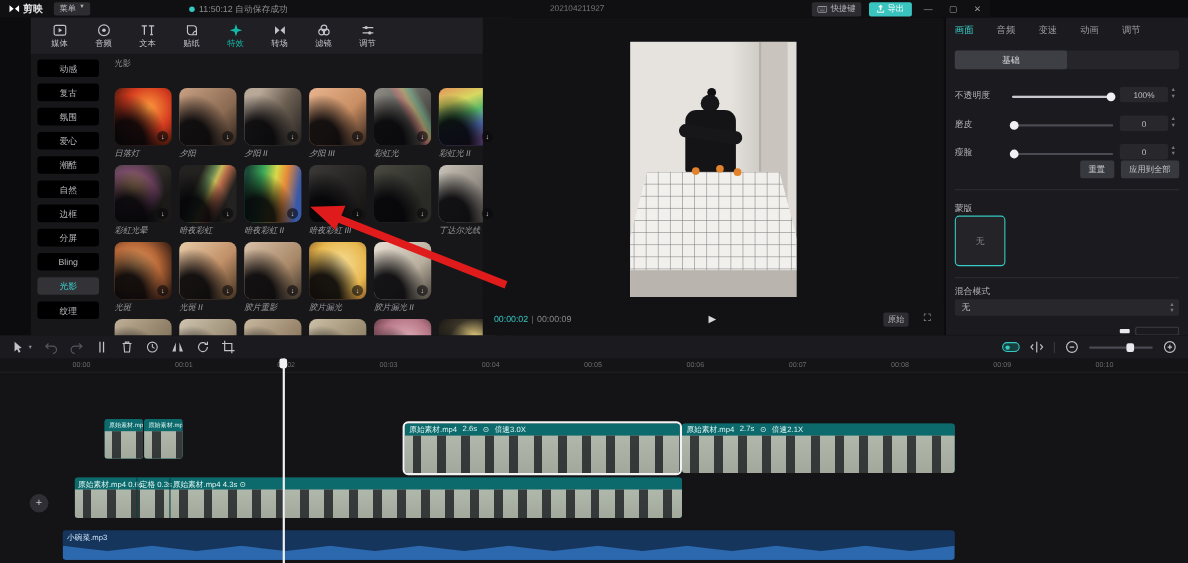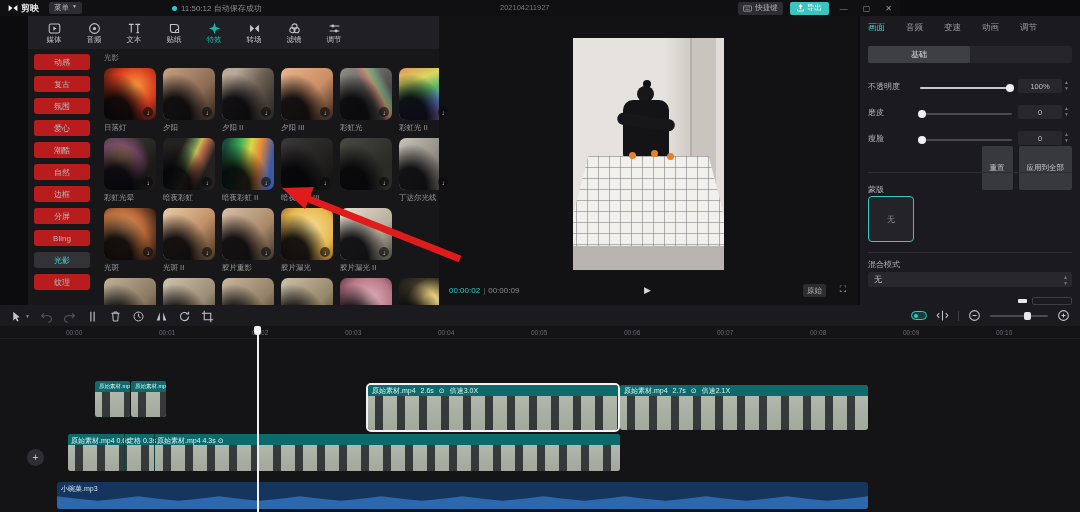--- a/index.html
+++ b/index.html
@@ -27,26 +27,26 @@
   
   #media-tabs{position:absolute;left:0;top:0;width:437px;height:33px;background:#1f1f24;display:flex;align-items:center;padding-left:6px;}
   .mtab{width:40px;display:flex;flex-direction:column;align-items:center;gap:1px;color:#c2c2c8;}
   .mtab .mi{width:13px;height:13px;}
   .mtab .mi svg{width:13px;height:13px;stroke-width:1.3;}
   .mtab .ml{font-size:7.5px;}
   .mtab.active{color:#14b8a6;}
 
   
   #category-list{position:absolute;left:6px;top:38px;width:56px;}
-  .cat{height:16px;margin-bottom:6px;background:#b91c1c;border-radius:3px;display:flex;align-items:center;justify-content:center;font-size:8px;color:#b8b8be;}
+  .cat{height:16px;margin-bottom:6px;background:#000000;border-radius:3px;display:flex;align-items:center;justify-content:center;font-size:8px;color:#b8b8be;}
   .cat.active{color:#3ad6cf;background:#323237;}
 
   
   #fx-section{position:absolute;left:76px;top:37px;font-size:7.5px;color:#8a8a90;}
-  #fx-grid{position:absolute;left:76px;top:52px;width:356px;height:243px;overflow:hidden;}
+  #fx-grid{position:absolute;left:76px;top:64px;width:356px;height:243px;overflow:hidden;font-style:italic;}
   .fx{position:absolute;width:52px;}
   .fx-thumb{position:relative;width:52px;height:52px;border-radius:7px;overflow:hidden;}
   .fx-thumb::after{content:"";position:absolute;left:0;top:0;right:0;bottom:0;background:radial-gradient(ellipse at 22% 95%, rgba(5,5,8,.92) 28%, rgba(5,5,8,0) 62%);}
   .fx-dl{position:absolute;right:3px;bottom:3px;width:10px;height:10px;border-radius:50%;background:rgba(10,10,12,.6);color:#ddd;font-size:6.5px;display:flex;align-items:center;justify-content:center;z-index:2;}
   .fx-label{margin-top:3px;font-size:7.5px;color:#9a9aa0;white-space:nowrap;overflow:hidden;}
   #fx-scrollbar{position:absolute;left:431px;top:250px;width:3px;height:40px;border-radius:2px;background:#46464c;}
 
   
   #annotation-arrow{position:absolute;left:0;top:16px;width:437px;height:289px;pointer-events:none;z-index:5;}
 
@@ -78,21 +78,21 @@
   .iseg{flex:1;display:flex;align-items:center;justify-content:center;font-size:8px;color:#6a6a70;}
   .iseg.active{background:#3e3e45;color:#e0e0e4;border-radius:2px;}
   .srow{position:absolute;left:8px;width:204px;height:16px;}
   .srow .slabel{position:absolute;left:0;top:3px;font-size:8px;color:#b0b0b6;}
   .srow .strack{position:absolute;left:52px;top:9px;width:92px;height:2px;border-radius:1px;background:#4a4a52;}
   .srow .sfill{position:absolute;left:0;top:0;height:2px;border-radius:1px;background:#c8c8cf;}
   .srow .sknob{position:absolute;top:-3px;width:8px;height:8px;border-radius:50%;background:#f0f0f4;}
   .srow .sval{position:absolute;left:150px;top:1px;width:44px;height:14px;background:#27272c;border-radius:2px;font-size:7.5px;color:#c0c0c6;display:flex;align-items:center;justify-content:center;}
   .srow .sstep{position:absolute;left:196px;top:1px;font-size:5px;color:#77777d;line-height:6px;}
   #insp-btns{position:absolute;left:0;top:130px;width:212px;display:flex;justify-content:flex-end;gap:6px;}
-  .ibtn{background:#38383f;border-radius:2px;font-size:7.5px;color:#c8c8cd;padding:17px 8px;}
+  .ibtn{background:#38383f;border-radius:2px;font-size:7.5px;color:#c8c8cd;padding:3px 8px;}
   .idivider{position:absolute;left:8px;width:204px;height:1px;background:#2c2c31;}
   #mask-label{position:absolute;left:8px;top:168px;font-size:8px;color:#b0b0b6;}
   #mask-tile{position:absolute;left:8px;top:180px;width:46px;height:46px;border:1px solid #35c9c4;border-radius:4px;background:#232328;display:flex;align-items:center;justify-content:center;font-size:8px;color:#8a8a90;}
   #blend-label{position:absolute;left:8px;top:243px;font-size:8px;color:#b0b0b6;}
   #blend-dd{position:absolute;left:8px;top:256px;width:204px;height:15px;background:#27272c;border-radius:2px;display:flex;align-items:center;font-size:8px;color:#c0c0c6;padding:0 6px;}
   #blend-step{position:absolute;right:4px;font-size:5px;color:#77777d;line-height:6px;}
   #insp-partial{position:absolute;left:8px;top:280px;width:204px;height:9px;overflow:hidden;}
   #insp-partial .pdash{position:absolute;left:150px;top:3px;width:9px;height:4px;background:#e8e8ec;border-radius:1px;}
   #insp-partial .pbox{position:absolute;left:164px;top:1px;width:40px;height:8px;border:1px solid #3c3c42;border-radius:2px;}
 

